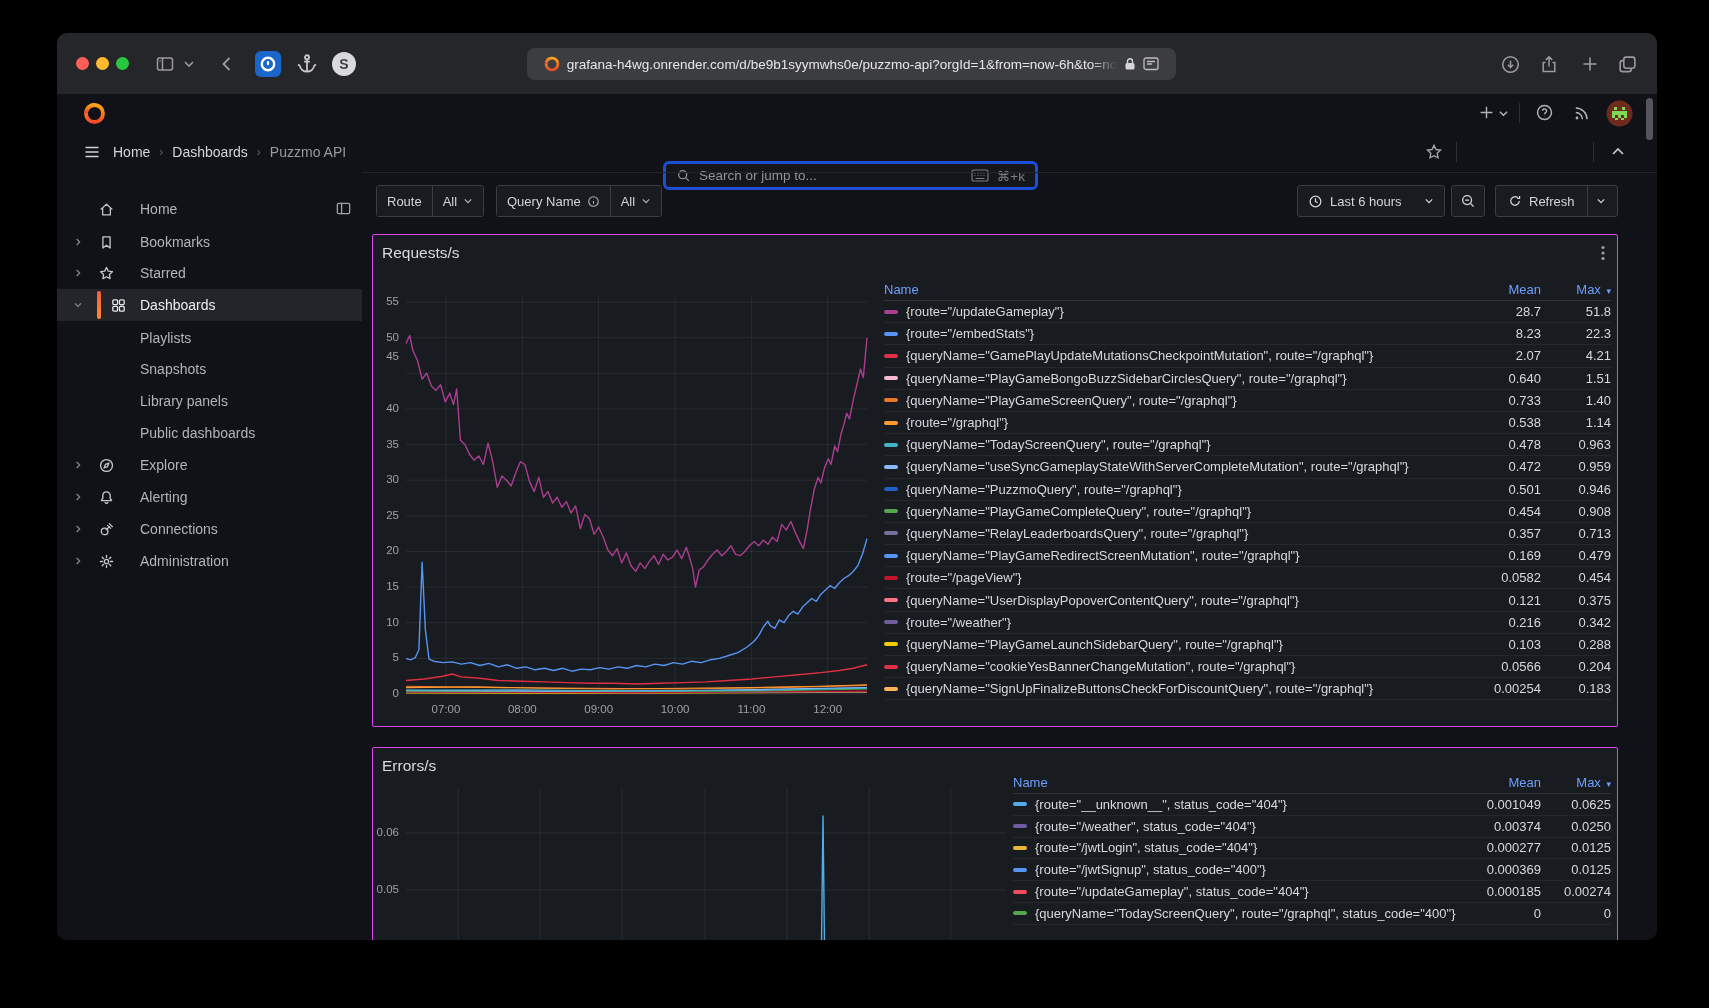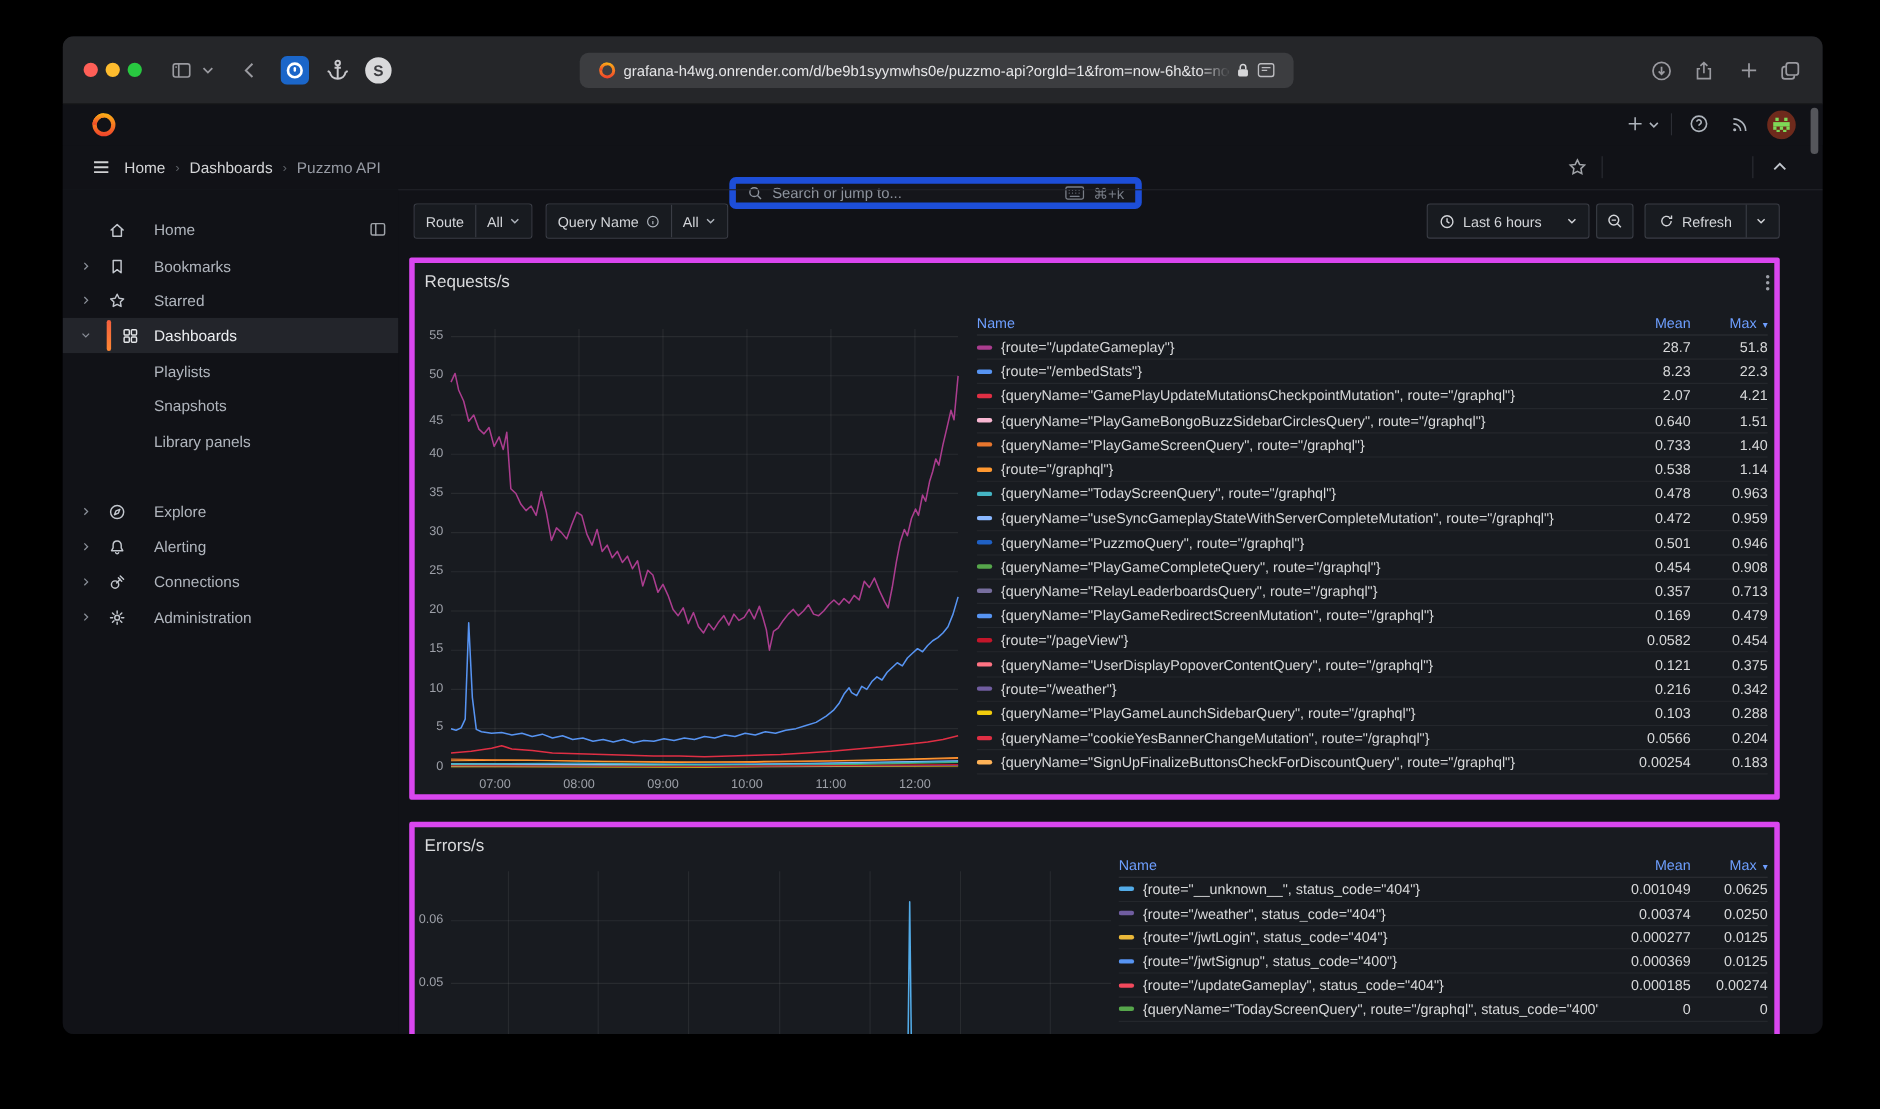--- a/index.html
+++ b/index.html
@@ -10,21 +10,21 @@
   .window { position:absolute; left:57px; top:33px; width:1600px; height:907px; border-radius:10px; overflow:hidden; background:#111217; box-shadow:0 20px 60px rgba(0,0,0,.7); }
   
   .titlebar { position:absolute; left:0; top:0; width:100%; height:62px; background:#252629; border-bottom:1px solid #131315; }
   .tl { position:absolute; top:24px; width:13px; height:13px; border-radius:50%; }
   .ticon { position:absolute; top:21px; color:#9a9aa0; }
   .urlpill { position:absolute; left:470px; top:15px; width:649px; height:32px; background:#3c3d40; border-radius:8px; display:flex; align-items:center; justify-content:center; gap:7px; }
   .urltext { color:#e6e6e8; font-size:13.5px; white-space:nowrap; position:relative; }
   .urlfade { position:absolute; right:0; top:0; bottom:0; width:26px; background:linear-gradient(90deg, rgba(60,61,64,0), #3c3d40); }
   
   .gheader { position:absolute; left:0; top:62px; width:100%; height:37px; background:#111217; }
-  .searchbox { position:absolute; left:606px; top:66px; width:375px; height:29px; background:#15161b; border:6px solid #1d4ed8; border-radius:6px; display:flex; align-items:center; padding:0 10px; gap:8px; color:#8e949e; font-size:13.5px; }
+  .searchbox { position:absolute; left:606px; top:66px; width:375px; height:29px; background:#15161b; border:3px solid #1d4ed8; border-radius:6px; display:flex; align-items:center; padding:0 10px; gap:8px; color:#8e949e; font-size:13.5px; }
   .gbread { position:absolute; left:0; top:99px; width:100%; height:40px; }
   .crumb { color:#d5d6d8; font-size:14px; font-weight:500; }
   .crumb.dim { color:#969aa3; font-weight:400; }
   .crumbsep { color:#5e6268; font-size:12px; padding:0 9px; }
   .gdivider { position:absolute; left:0; top:139px; width:100%; height:1px; background:#22242a; }
   .btn-share { position:absolute; left:1417px; top:106px; height:27px; padding:0 11px; border:1px solid #3f6fd8; border-radius:4px; color:#7ea3f0; font-size:13px; font-weight:500; background:transparent; display:flex; align-items:center; }
   .btn-edit { position:absolute; left:1480px; top:106px; height:27px; padding:0 13px; border-radius:4px; color:#fff; font-size:13px; font-weight:500; background:#3d71d9; display:flex; align-items:center; }
   .vsep { position:absolute; width:1px; height:20px; background:#2c2e35; }
   
   .sidebar { position:absolute; left:0; top:139px; width:305px; bottom:0; background:#111217; }
@@ -37,21 +37,21 @@
   .srow .accent { position:absolute; left:40px; top:2px; width:4px; height:28px; border-radius:2px; background:linear-gradient(180deg,#f55f3e,#ff8833); }
   .srow.active .sic { left:52px; }
   .srow.active .slabel { left:83px; }
   
   .content { position:absolute; left:305px; top:139px; right:0; bottom:0; }
   .fgroup { position:absolute; top:13px; height:32px; display:flex; border:1px solid #3a3d45; border-radius:3px; overflow:hidden; }
   .fseg { display:flex; align-items:center; padding:0 10px; color:#d3d5d9; font-size:13px; background:#181b20; gap:6px; }
   .fseg + .fseg { border-left:1px solid #3a3d45; }
   .tbtn { position:absolute; top:13px; height:32px; display:flex; align-items:center; background:#181b20; border:1px solid #3a3d45; border-radius:3px; color:#d3d5d9; font-size:13px; }
   
-  .panel { position:absolute; left:10px; width:1246px; background:#181b20; border:5px solid #d946ef; border-radius:2px; }
+  .panel { position:absolute; left:10px; width:1246px; background:#181b20; border:1px solid #d946ef; border-radius:2px; }
   .ptitle { position:absolute; left:9px; top:9px; font-size:15.5px; font-weight:500; color:#d9dadc; }
   .axis-y { position:absolute; width:30px; text-align:right; font-size:11.5px; color:#9da0a8; }
   .axis-x { position:absolute; width:44px; text-align:center; font-size:11.5px; color:#9da0a8; }
   
   .legend { position:absolute; font-size:13px; color:#d8d9da; }
   .lrow { display:flex; align-items:center; border-bottom:1px solid rgba(255,255,255,.055); }
   .lhead { color:#6e9fff; font-weight:500; border-bottom:1px solid rgba(255,255,255,.1); }
   .lname { flex:1; display:flex; align-items:center; gap:8px; white-space:nowrap; overflow:hidden; }
   .swatch { width:14px; height:4px; border-radius:2px; flex:none; }
   .lmean { width:84px; text-align:right; flex:none; }
@@ -322,20 +322,23 @@
           <span class="slabel">Dashboards</span>
         </div>
         <div class="srow" style="top: 150px;">
           <span class="slabel">Playlists</span>
         </div>
         <div class="srow" style="top: 181px;">
           <span class="slabel">Snapshots</span>
         </div>
         <div class="srow" style="top: 213px;">
           <span class="slabel">Library panels</span>
+        </div>
+        <div class="srow" style="top: 245px;">
+          <span class="slabel">Public dashboards</span>
         </div>
         <div class="srow" style="top: 277px;">
           <span class="chev">
             <svg class="icon" width="12" height="12" viewBox="0 0 18 18" fill="none" stroke="#8a8f98" stroke-width="1.7">
               <path d="M7 4.5l4.5 4.5L7 13.5"></path>
             </svg>
           </span>
           <span class="sic">
             <svg class="icon" width="17" height="17" viewBox="0 0 18 18" fill="none" stroke="#c3c7ce" stroke-width="1.4" stroke-linejoin="round" stroke-linecap="round">
               <circle cx="9" cy="9" r="6.3"></circle>
@@ -490,21 +493,21 @@
       <div id="req-ylabels">
             <div class="axis-y" style="left: -4px; top: 452px;">0</div>
             <div class="axis-y" style="left: -4px; top: 416.365px;">5</div>
             <div class="axis-y" style="left: -4px; top: 380.73px;">10</div>
             <div class="axis-y" style="left: -4px; top: 345.095px;">15</div>
             <div class="axis-y" style="left: -4px; top: 309.46px;">20</div>
             <div class="axis-y" style="left: -4px; top: 273.825px;">25</div>
             <div class="axis-y" style="left: -4px; top: 238.19px;">30</div>
             <div class="axis-y" style="left: -4px; top: 202.555px;">35</div>
             <div class="axis-y" style="left: -4px; top: 166.92px;">40</div>
-            <div class="axis-y" style="left: -4px; top: 137px;">45</div>
+            <div class="axis-y" style="left: -4px; top: 115px;">45</div>
             <div class="axis-y" style="left: -4px; top: 95.65px;">50</div>
             <div class="axis-y" style="left: -4px; top: 60.015px;">55</div>
           </div>
       <div id="req-xlabels">
             <div class="axis-x" style="left: 51.0148px; top: 468px;">07:00</div>
             <div class="axis-x" style="left: 127.356px; top: 468px;">08:00</div>
             <div class="axis-x" style="left: 203.698px; top: 468px;">09:00</div>
             <div class="axis-x" style="left: 280.04px; top: 468px;">10:00</div>
             <div class="axis-x" style="left: 356.381px; top: 468px;">11:00</div>
             <div class="axis-x" style="left: 432.723px; top: 468px;">12:00</div>

